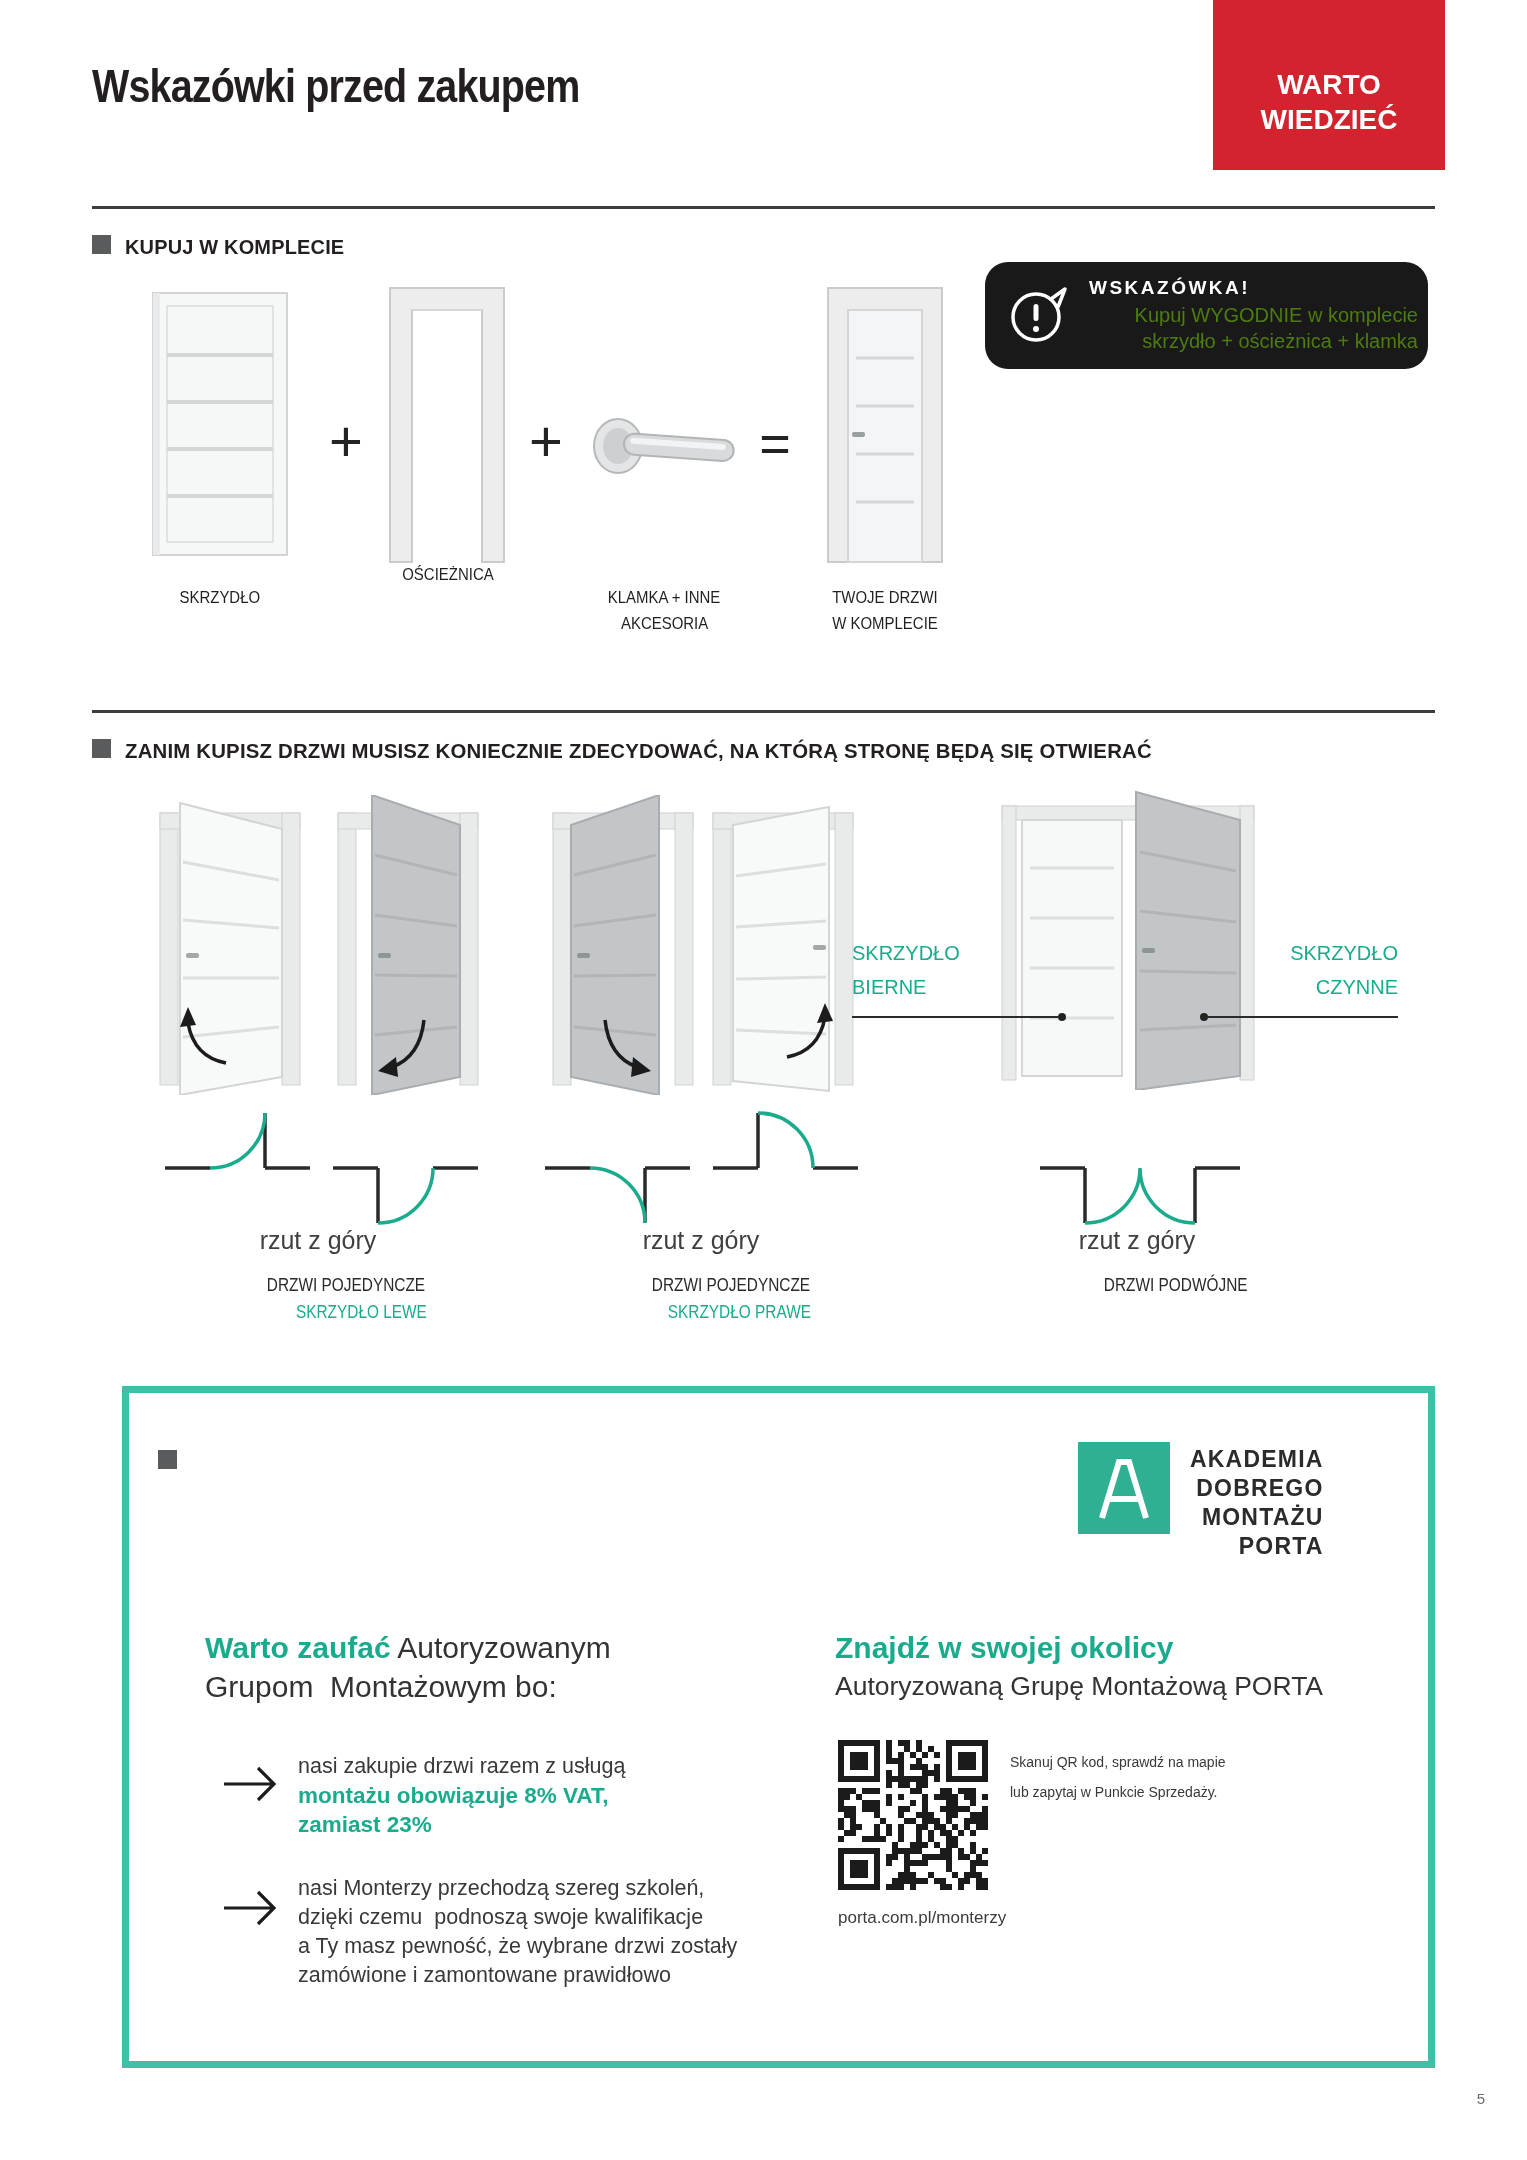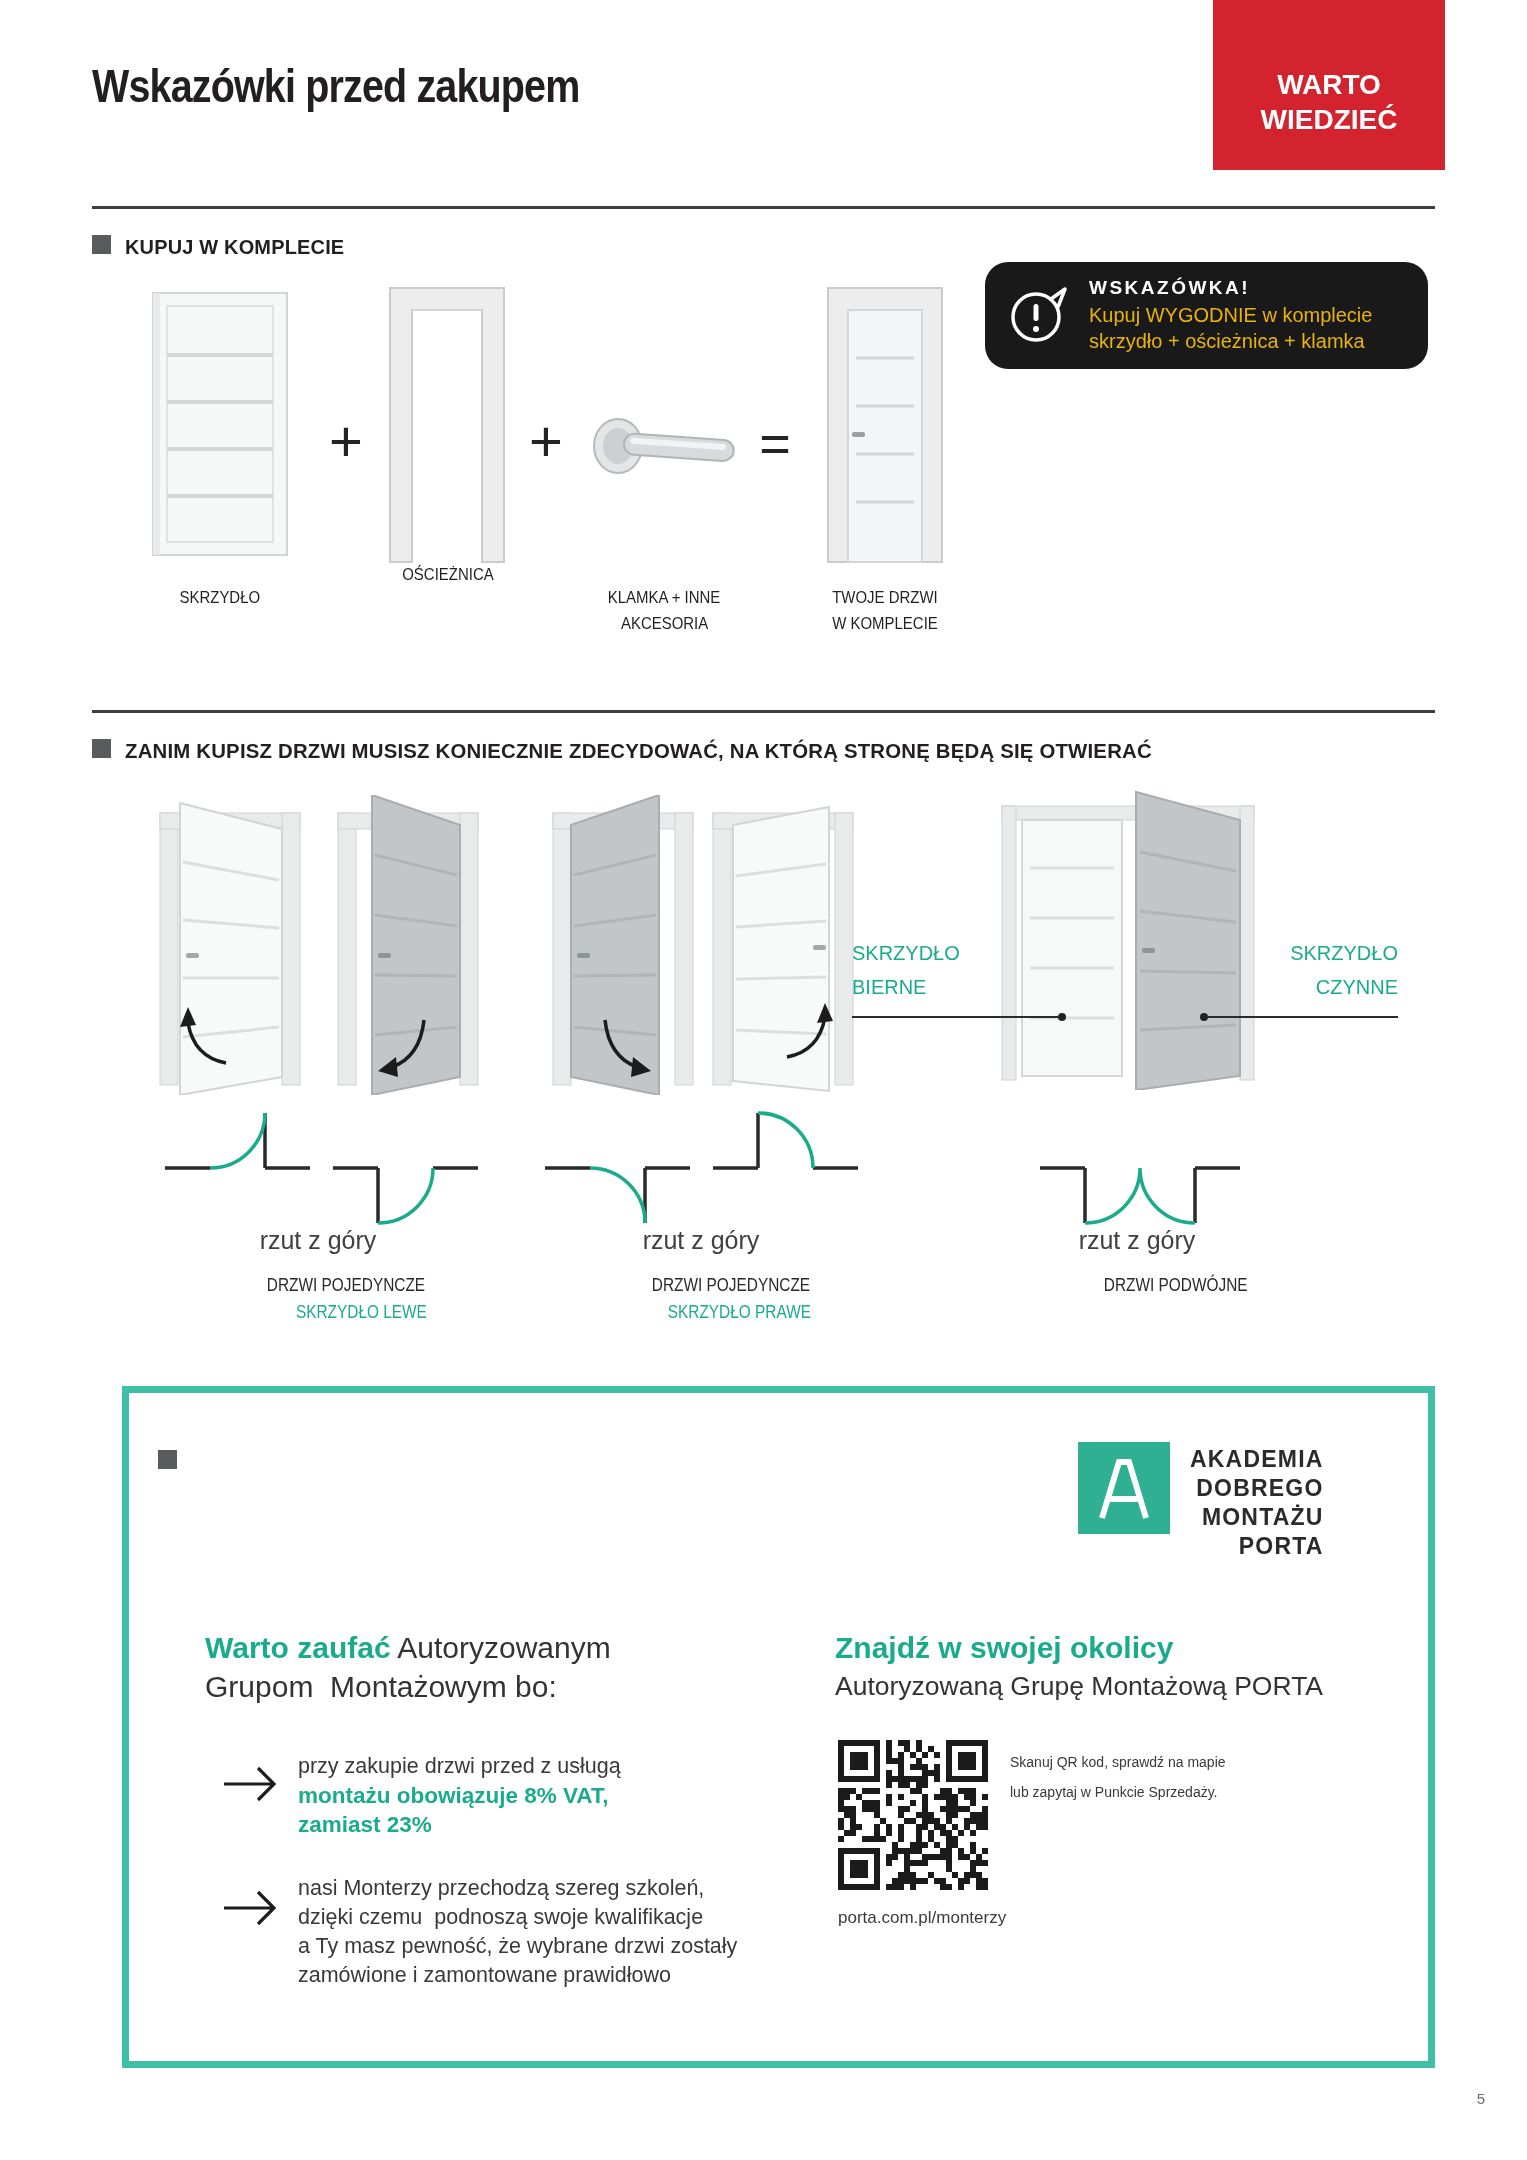--- a/index.html
+++ b/index.html
@@ -18,21 +18,21 @@
          display:flex;flex-direction:column;align-items:center;justify-content:center;
          padding-top:34px;box-sizing:border-box;font-weight:700;font-size:28px;line-height:35px;}
   .hr{left:92px;width:1343px;height:3px;background:#3d3d3e;}
   .sec-head{left:92px;display:flex;align-items:flex-start;}
   .sq{width:19px;height:19px;background:#5a5b5d;margin-right:14px;flex:none;}
   .sec-title{font-size:21px;font-weight:700;color:var(--dark);letter-spacing:.2px;transform:scaleX(.95);transform-origin:0 50%;display:inline-block;white-space:nowrap;}
   .op{font-size:58px;font-weight:200;color:#232324;width:50px;text-align:center;line-height:58px;}
   .cap{font-size:17px;line-height:26px;color:var(--dark);text-align:center;}
   .tip{left:985px;top:262px;width:443px;height:107px;background:#191919;border-radius:23px;color:#fff;box-sizing:border-box;padding:15px 10px 0 104px;}
   .tip-title{font-size:19px;font-weight:700;letter-spacing:2.5px;margin-bottom:3px;}
-  .tip-line{font-size:20px;line-height:26px;color:#eab308;}
+  .tip-line{font-size:20px;line-height:26px;color:#4d7c0f;text-align:right;}
   .rzut{font-size:25px;color:#404041;text-align:center;width:160px;}
   .gcap{width:240px;text-align:right;font-size:17.5px;line-height:27px;color:#2a2a2b;}
   .gcap .sub{color:var(--teal);}
   .ptr-label{font-size:20px;line-height:34px;color:var(--teal);}
   .ptr-line{height:2px;background:#2b2b2c;}
   .dot{width:8px;height:8px;border-radius:50%;background:#222;}
   .promo{left:122px;top:1386px;width:1313px;height:682px;border:7px solid var(--border-teal);box-sizing:border-box;background:#fff;}
   .promo-head{font-size:22.5px;line-height:34px;color:var(--dark);white-space:nowrap;}
   .promo-head b{font-weight:700;}
   .logo-sq{width:92px;height:92px;background:var(--logo-teal);display:flex;align-items:center;justify-content:center;}
@@ -268,21 +268,21 @@
   </div>
 
   <div class="abs col-title" style="left:205px;top:1628px;">
     <div><span class="accent">Warto zaufać</span><span class="pre"> Autoryzowanym</span></div>
     <div><span class="pre">Grupom  Montażowym bo:</span></div>
   </div>
   <svg class="abs" style="left:222px;top:1762px;" width="62" height="44" viewBox="0 0 62 44">
     <path d="M2 22 H52 M36 6 L52 22 L36 38" fill="none" stroke="#1d1d1d" stroke-width="3.2"></path>
   </svg>
   <div class="abs btxt" style="left:298px;top:1752px;">
-    <div>przy zakupie drzwi przed z usługą</div>
+    <div>nasi zakupie drzwi razem z usługą</div>
     <div class="teal-b">montażu obowiązuje 8% VAT,</div>
     <div class="teal-b">zamiast 23%</div>
   </div>
   <svg class="abs" style="left:222px;top:1886px;" width="62" height="44" viewBox="0 0 62 44">
     <path d="M2 22 H52 M36 6 L52 22 L36 38" fill="none" stroke="#1d1d1d" stroke-width="3.2"></path>
   </svg>
   <div class="abs btxt" style="left:298px;top:1874px;">
     <div>nasi Monterzy przechodzą szereg szkoleń,</div>
     <div class="pre">dzięki czemu  podnoszą swoje kwalifikacje</div>
     <div>a Ty masz pewność, że wybrane drzwi zostały</div>

